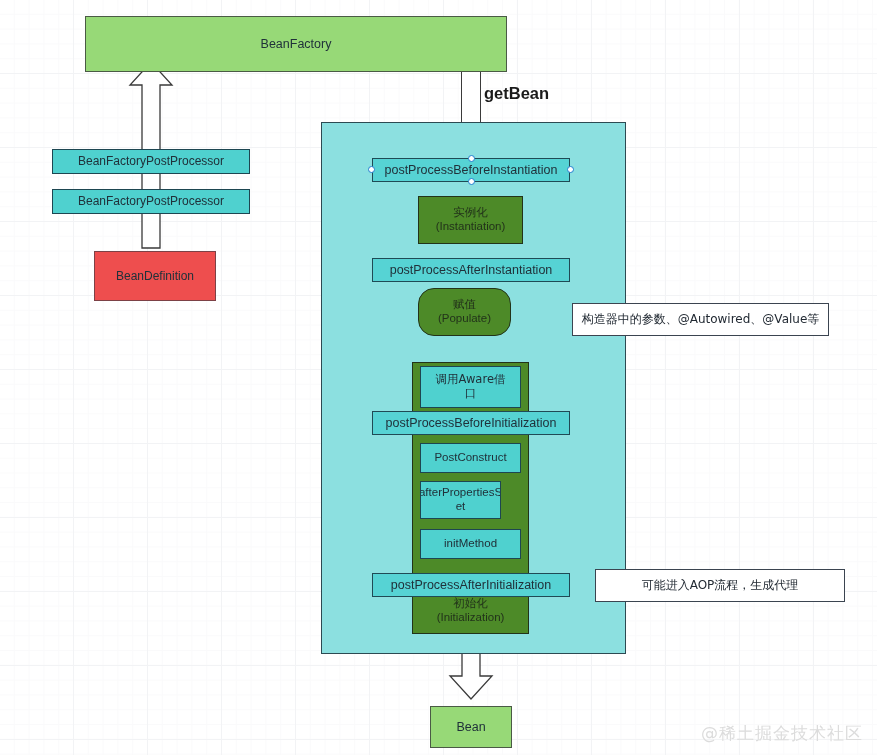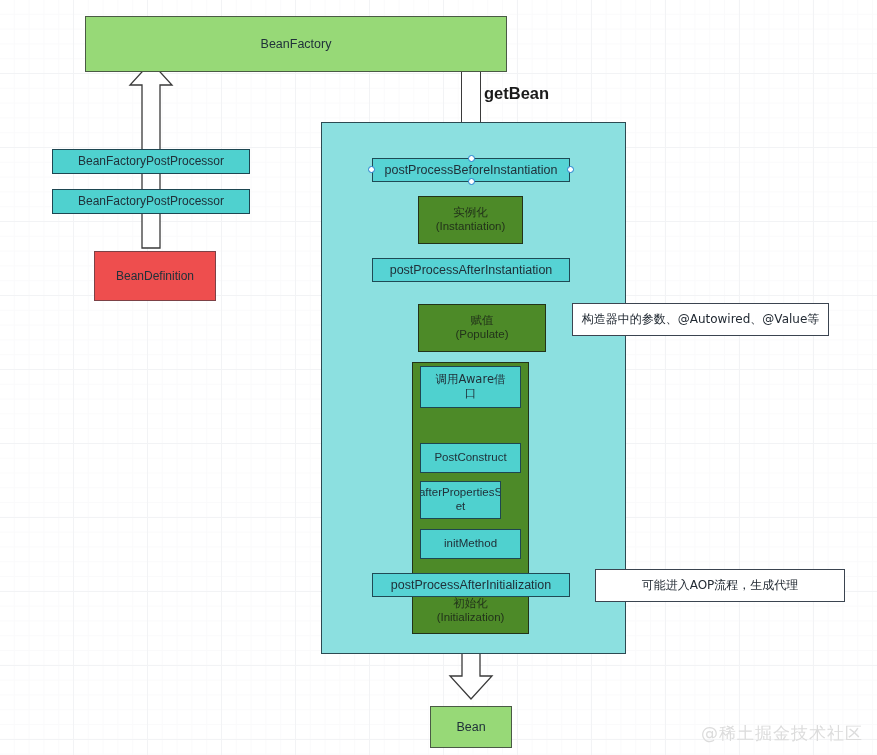--- a/index.html
+++ b/index.html
@@ -163,21 +163,21 @@
     <span>BeanDefinition</span>
   </div>
 
   <div class="node n-container-teal" style="left:321px; top:122px; width:305px; height:532px; display:block;"></div>
 
   <div class="node n-green-dark two-line" style="left:418px; top:196px; width:105px; height:48px; font-size:11.5px;">
     <span class="cjk">实例化</span>
     <span>(Instantiation)</span>
   </div>
 
-  <div class="node n-green-dark two-line" style="left:418px; top:304px; width:128px; height:48px; font-size:11.5px;">
+  <div class="node n-green-dark two-line" style="left:418px; top:288px; width:93px; height:48px; font-size:11.5px;border-radius:16px;">
     <span class="cjk">赋值</span>
     <span>(Populate)</span>
   </div>
 
   <div class="node n-green-dark" style="left:412px; top:362px; width:117px; height:272px; display:block;">
     <div style="position:absolute; left:0; right:0; bottom:8px; text-align:center; font-size:11.5px; line-height:1.2;">
       <span class="cjk" style="display:block;">初始化</span>
       <span style="display:block;">(Initialization)</span>
     </div>
   </div>
@@ -206,20 +206,23 @@
 
   <div class="handle" style="left:468px; top:155px;"></div>
   <div class="handle" style="left:468px; top:178px;"></div>
   <div class="handle" style="left:368px; top:166px;"></div>
   <div class="handle" style="left:567px; top:166px;"></div>
 
   <div class="node pp-box" style="left:372px; top:258px; width:198px; height:24px;">
     <span>postProcessAfterInstantiation</span>
   </div>
 
+  <div class="node pp-box" style="left:372px; top:411px; width:198px; height:24px;">
+    <span>postProcessBeforeInitialization</span>
+  </div>
 
   <div class="node pp-box" style="left:372px; top:573px; width:198px; height:24px;">
     <span>postProcessAfterInitialization</span>
   </div>
 
   <div class="node n-white" style="left:572px; top:303px; width:257px; height:33px; font-size:12px;">
     <span class="cjk">构造器中的参数、@Autowired、@Value等</span>
   </div>
 
   <div class="node n-white" style="left:595px; top:569px; width:250px; height:33px; font-size:12px;">

